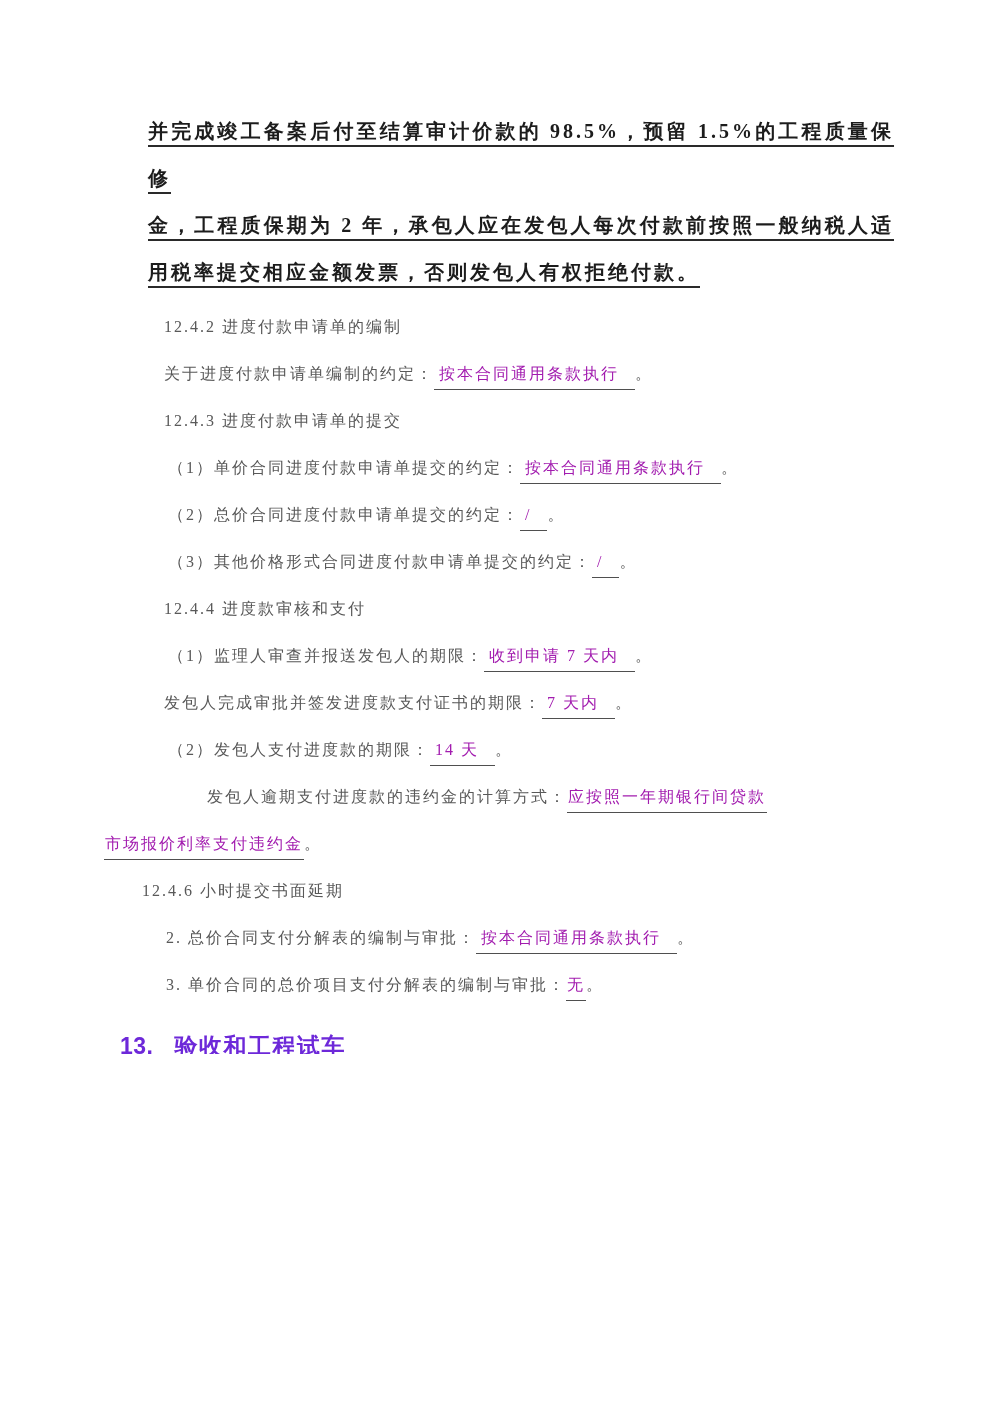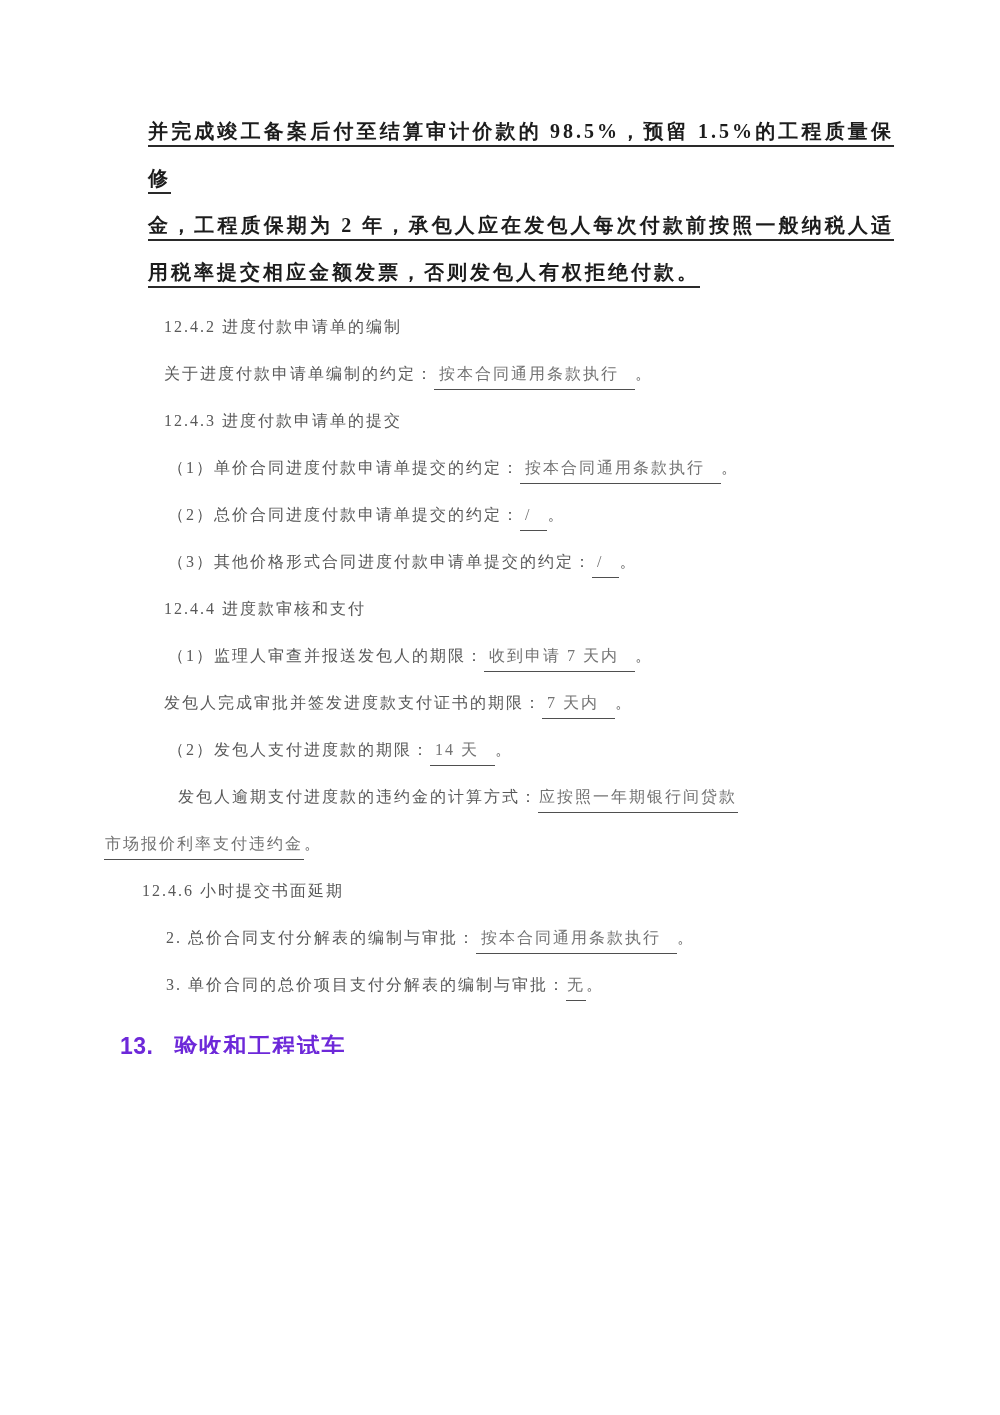--- a/index.html
+++ b/index.html
@@ -47,28 +47,28 @@
     letter-spacing: 2px;
     color: #595959;
     white-space: nowrap;
     margin-left: 60px;
   }
   .ml0  { margin-left: 0; }
   .ml16 { margin-left: 16px; }
   .ml38 { margin-left: 38px; }
   .ml62 { margin-left: 62px; }
   .ml64 { margin-left: 64px; }
-  .ml66 { margin-left: 74px; }
+  .ml66 { margin-left: 103px; }
   
   .ans {
     display: inline-block;
     line-height: 26px;
     border-bottom: 1.5px solid #4f4f4f;
     padding: 0 16px 2px 5px;
-    color: #737373;
+    color: #a21caf;
   }
   .ans.no-trail { padding: 0 1px 2px 1px; }
   .ans.center {
     text-align: center;
     padding: 0 0 2px 0;
   }
   .w88 { min-width: 88px; }
   .w58 { min-width: 58px; }
   
   .h1 {

